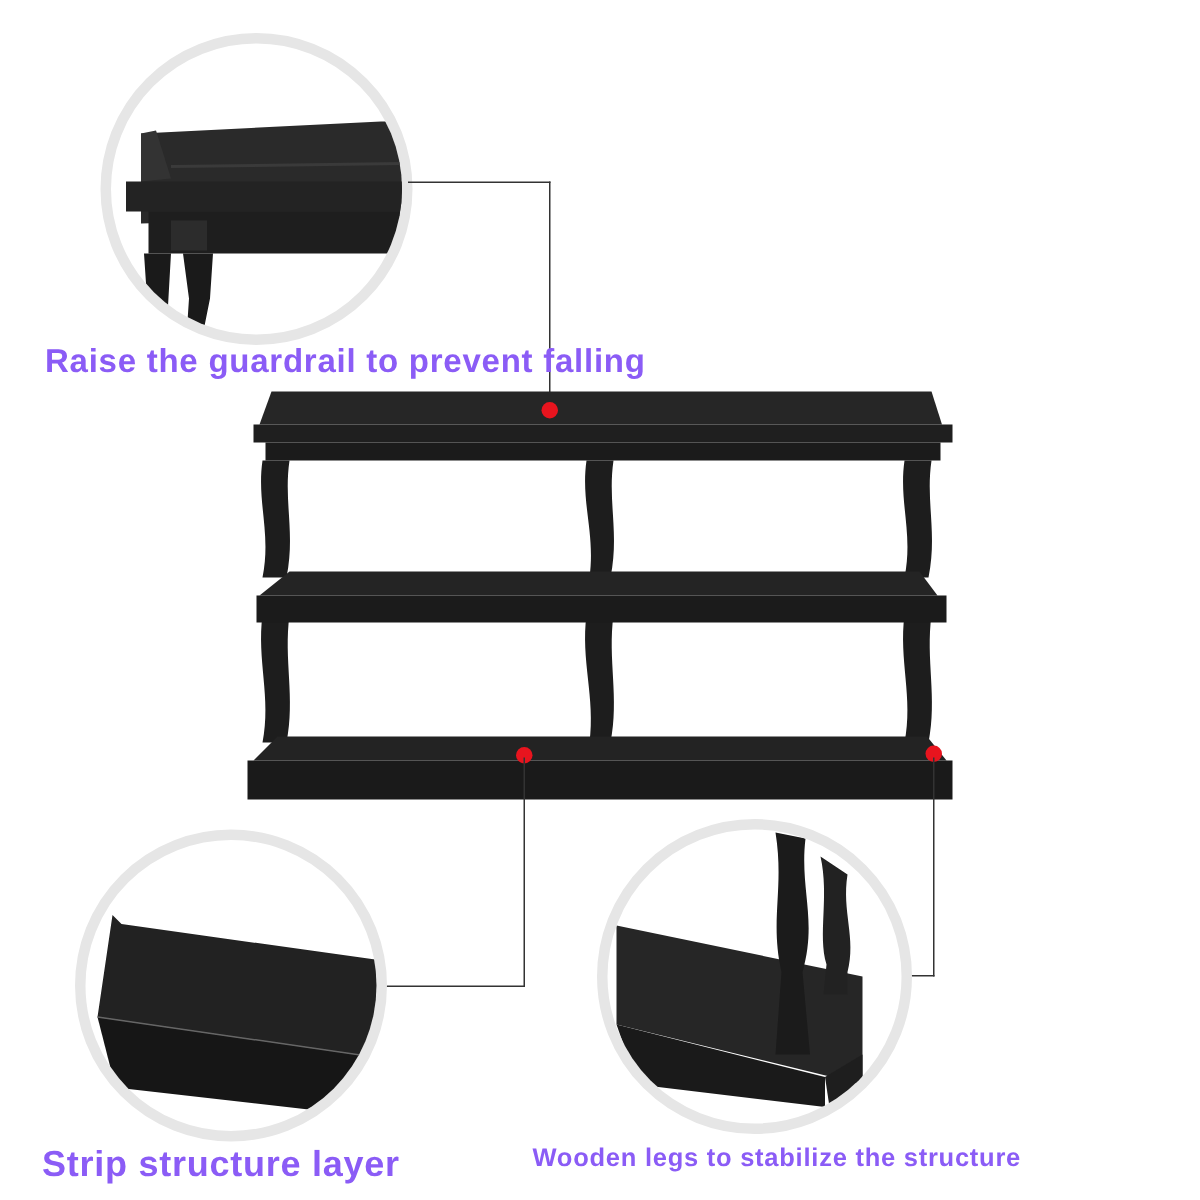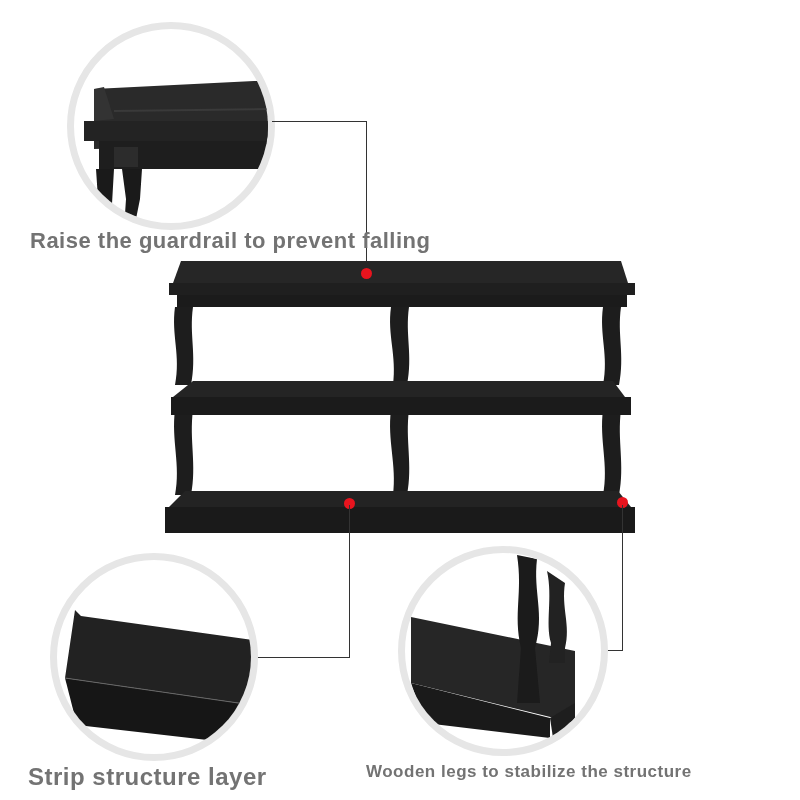--- a/index.html
+++ b/index.html
@@ -1,19 +1,19 @@
 <!DOCTYPE html>
 <html><head>
   <meta charset="utf-8">
   <style>
     html, body { margin:0; padding:0; background:#ffffff; }
     body { width:800px; height:800px; position:relative; overflow:hidden; font-family:"Liberation Sans", sans-serif; }
     .abs { position:absolute; }
     .circle { position:absolute; border-radius:50%; border:7px solid #e6e6e6; overflow:hidden; background:#fff; box-sizing:border-box; }
-    .caption { position:absolute; font-weight:bold; color:#737373; white-space:nowrap; letter-spacing:0.5px; }
+    .caption { position:absolute; font-weight:bold; color:#8b5cf6; white-space:nowrap; letter-spacing:0.5px; }
     .line { position:absolute; background:#333; }
     .dot { position:absolute; width:11px; height:11px; border-radius:50%; background:#e8141e; }
   </style>
 </head>
 <body>
 
 <div class="circle" style="left:67px; top:22px; width:208px; height:208px;">
   <svg width="200" height="200" viewBox="0 0 200 200">
     <polygon points="20,60 180,52 200,52 200,115 20,120" fill="#2a2a2a"></polygon>
     <polygon points="20,60 30,58 40,90 20,92" fill="#333"></polygon>
@@ -76,13 +76,13 @@
 <div class="circle" style="left:398px; top:546px; width:210px; height:210px;">
   <svg width="202" height="202" viewBox="0 0 202 202">
     <polygon points="6,64 170,98 170,170 6,130" fill="#262626"></polygon>
     <polygon points="6,130 145,165 145,185 20,170" fill="#1a1a1a"></polygon>
     <polygon points="145,165 170,150 170,170 148,185" fill="#1e1e1e"></polygon>
     <path d="M112,2 L132,6 C128,40 140,60 130,95 L135,150 L112,150 L116,95 C108,60 118,40 112,2 Z" fill="#1b1b1b"></path>
     <path d="M142,18 L160,30 C156,55 166,72 160,95 L160,110 L144,110 L146,90 C140,70 148,45 142,18 Z" fill="#222"></path>
   </svg>
 </div>
 
-<div class="caption" style="left:366px; top:762px; font-size:17px;">Wooden legs to stabilize the structure</div>
+<div class="caption" style="left:355px; top:762px; font-size:17px;">Wooden legs to stabilize the structure</div>
 
 </body></html>

